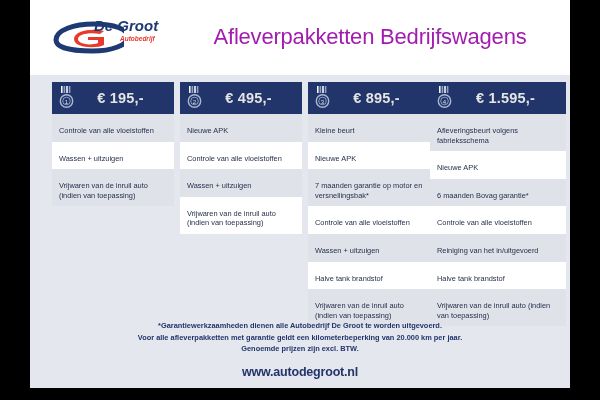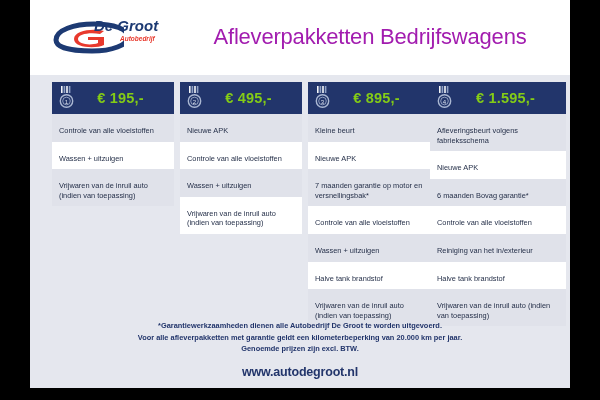--- a/index.html
+++ b/index.html
@@ -52,21 +52,21 @@
     padding:0 6px;
     box-sizing:border-box;
   }
   .medal{
     flex:0 0 auto;width:17px;height:24px;margin-right:2px;
   }
   .medal svg{display:block;}
   .price{
     flex:1 1 auto;
     text-align:center;
-    color:#84cc16;
+    color:#e5e5e5;
     font-size:14.5px;
     font-weight:bold;
     letter-spacing:0.2px;
     white-space:nowrap;
     padding-right:4px;
   }
   .items{
     background:#ffffff;
   }
   .item{
@@ -207,21 +207,21 @@
             <text x="8.5" y="17.6" text-anchor="middle" font-family="Liberation Sans, sans-serif" font-size="6" fill="#dde3ef">4</text>
           </svg>
         </span>
         <span class="price">€ 1.595,-</span>
       </div>
       <div class="items">
         <div class="item alt">Afleveringsbeurt volgens fabrieksschema</div>
         <div class="item">Nieuwe APK</div>
         <div class="item alt">6 maanden Bovag garantie*</div>
         <div class="item">Controle van alle vloeistoffen</div>
-        <div class="item alt">Reiniging van het in/exterieur</div>
+        <div class="item alt">Reiniging van het in/uitgevoerd</div>
         <div class="item">Halve tank brandstof</div>
         <div class="item alt">Vrijwaren van de inruil auto (indien van toepassing)</div>
       </div>
     </div>
   </div>
 
   <div class="footer">
     <div class="fine">*Garantiewerkzaamheden dienen alle Autobedrijf De Groot te worden uitgevoerd.</div>
     <div class="fine">Voor alle afleverpakketten met garantie geldt een kilometerbeperking van 20.000 km per jaar.</div>
     <div class="fine">Genoemde prijzen zijn excl. BTW.</div>

